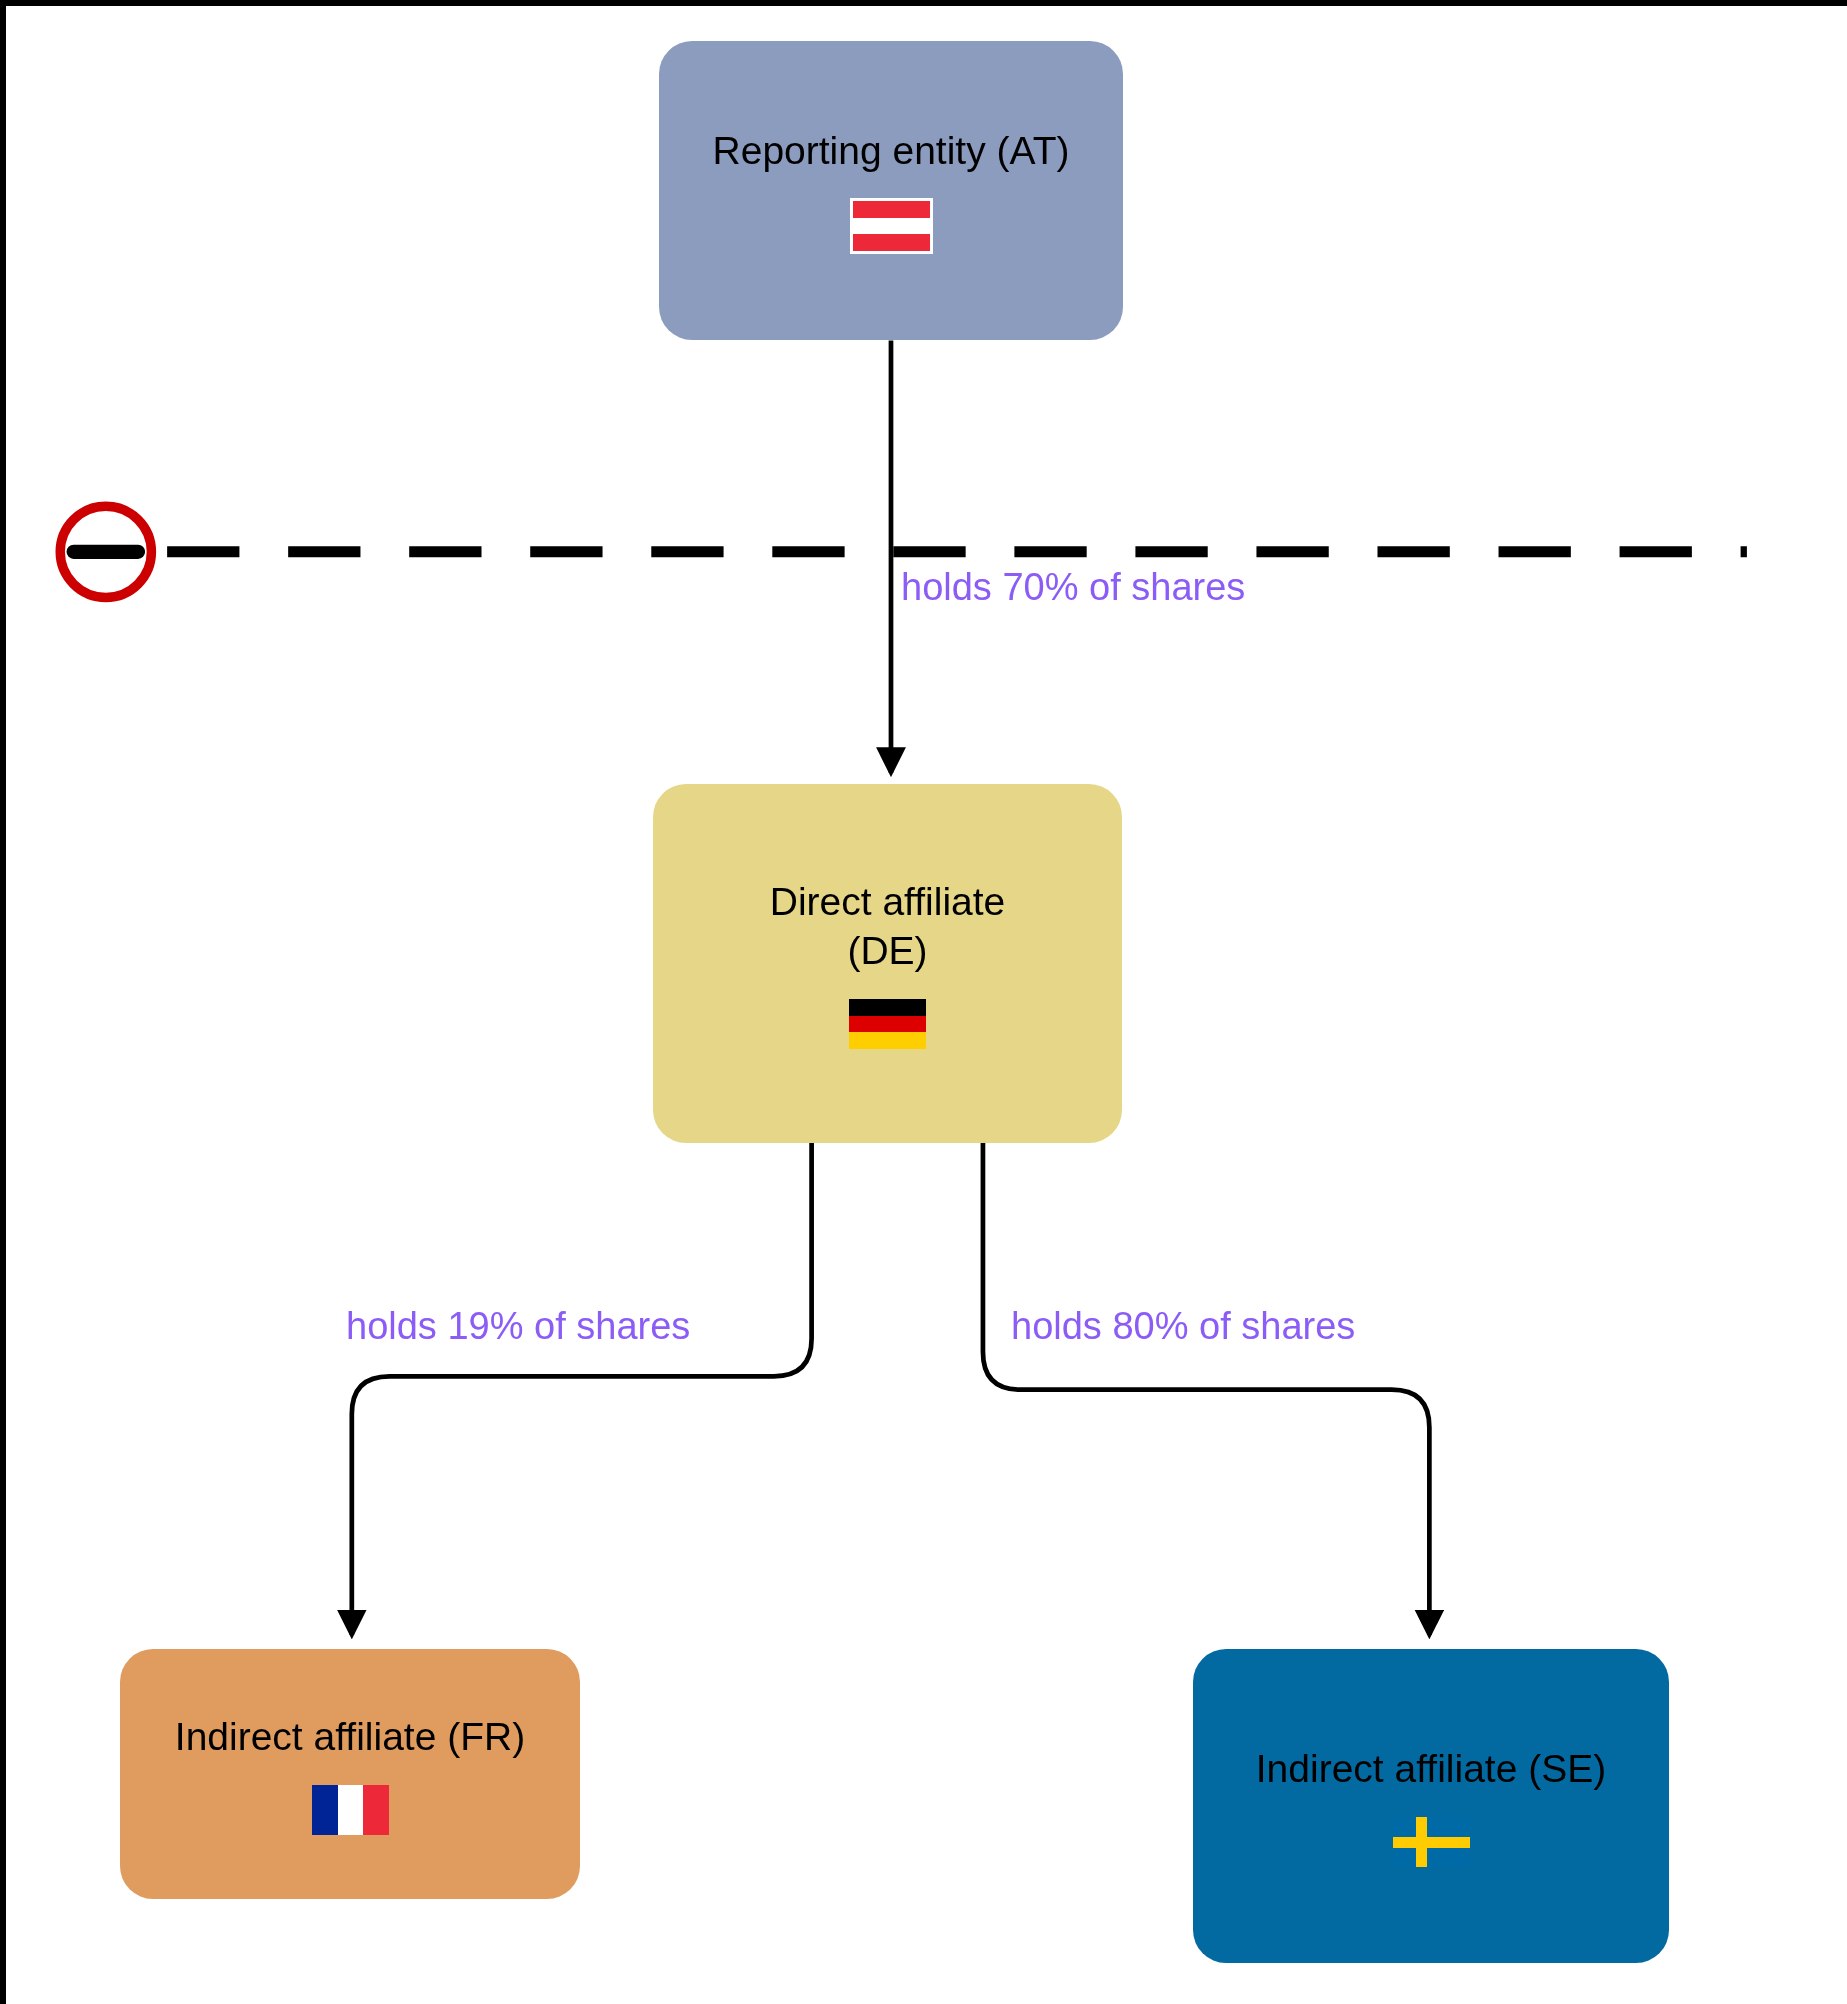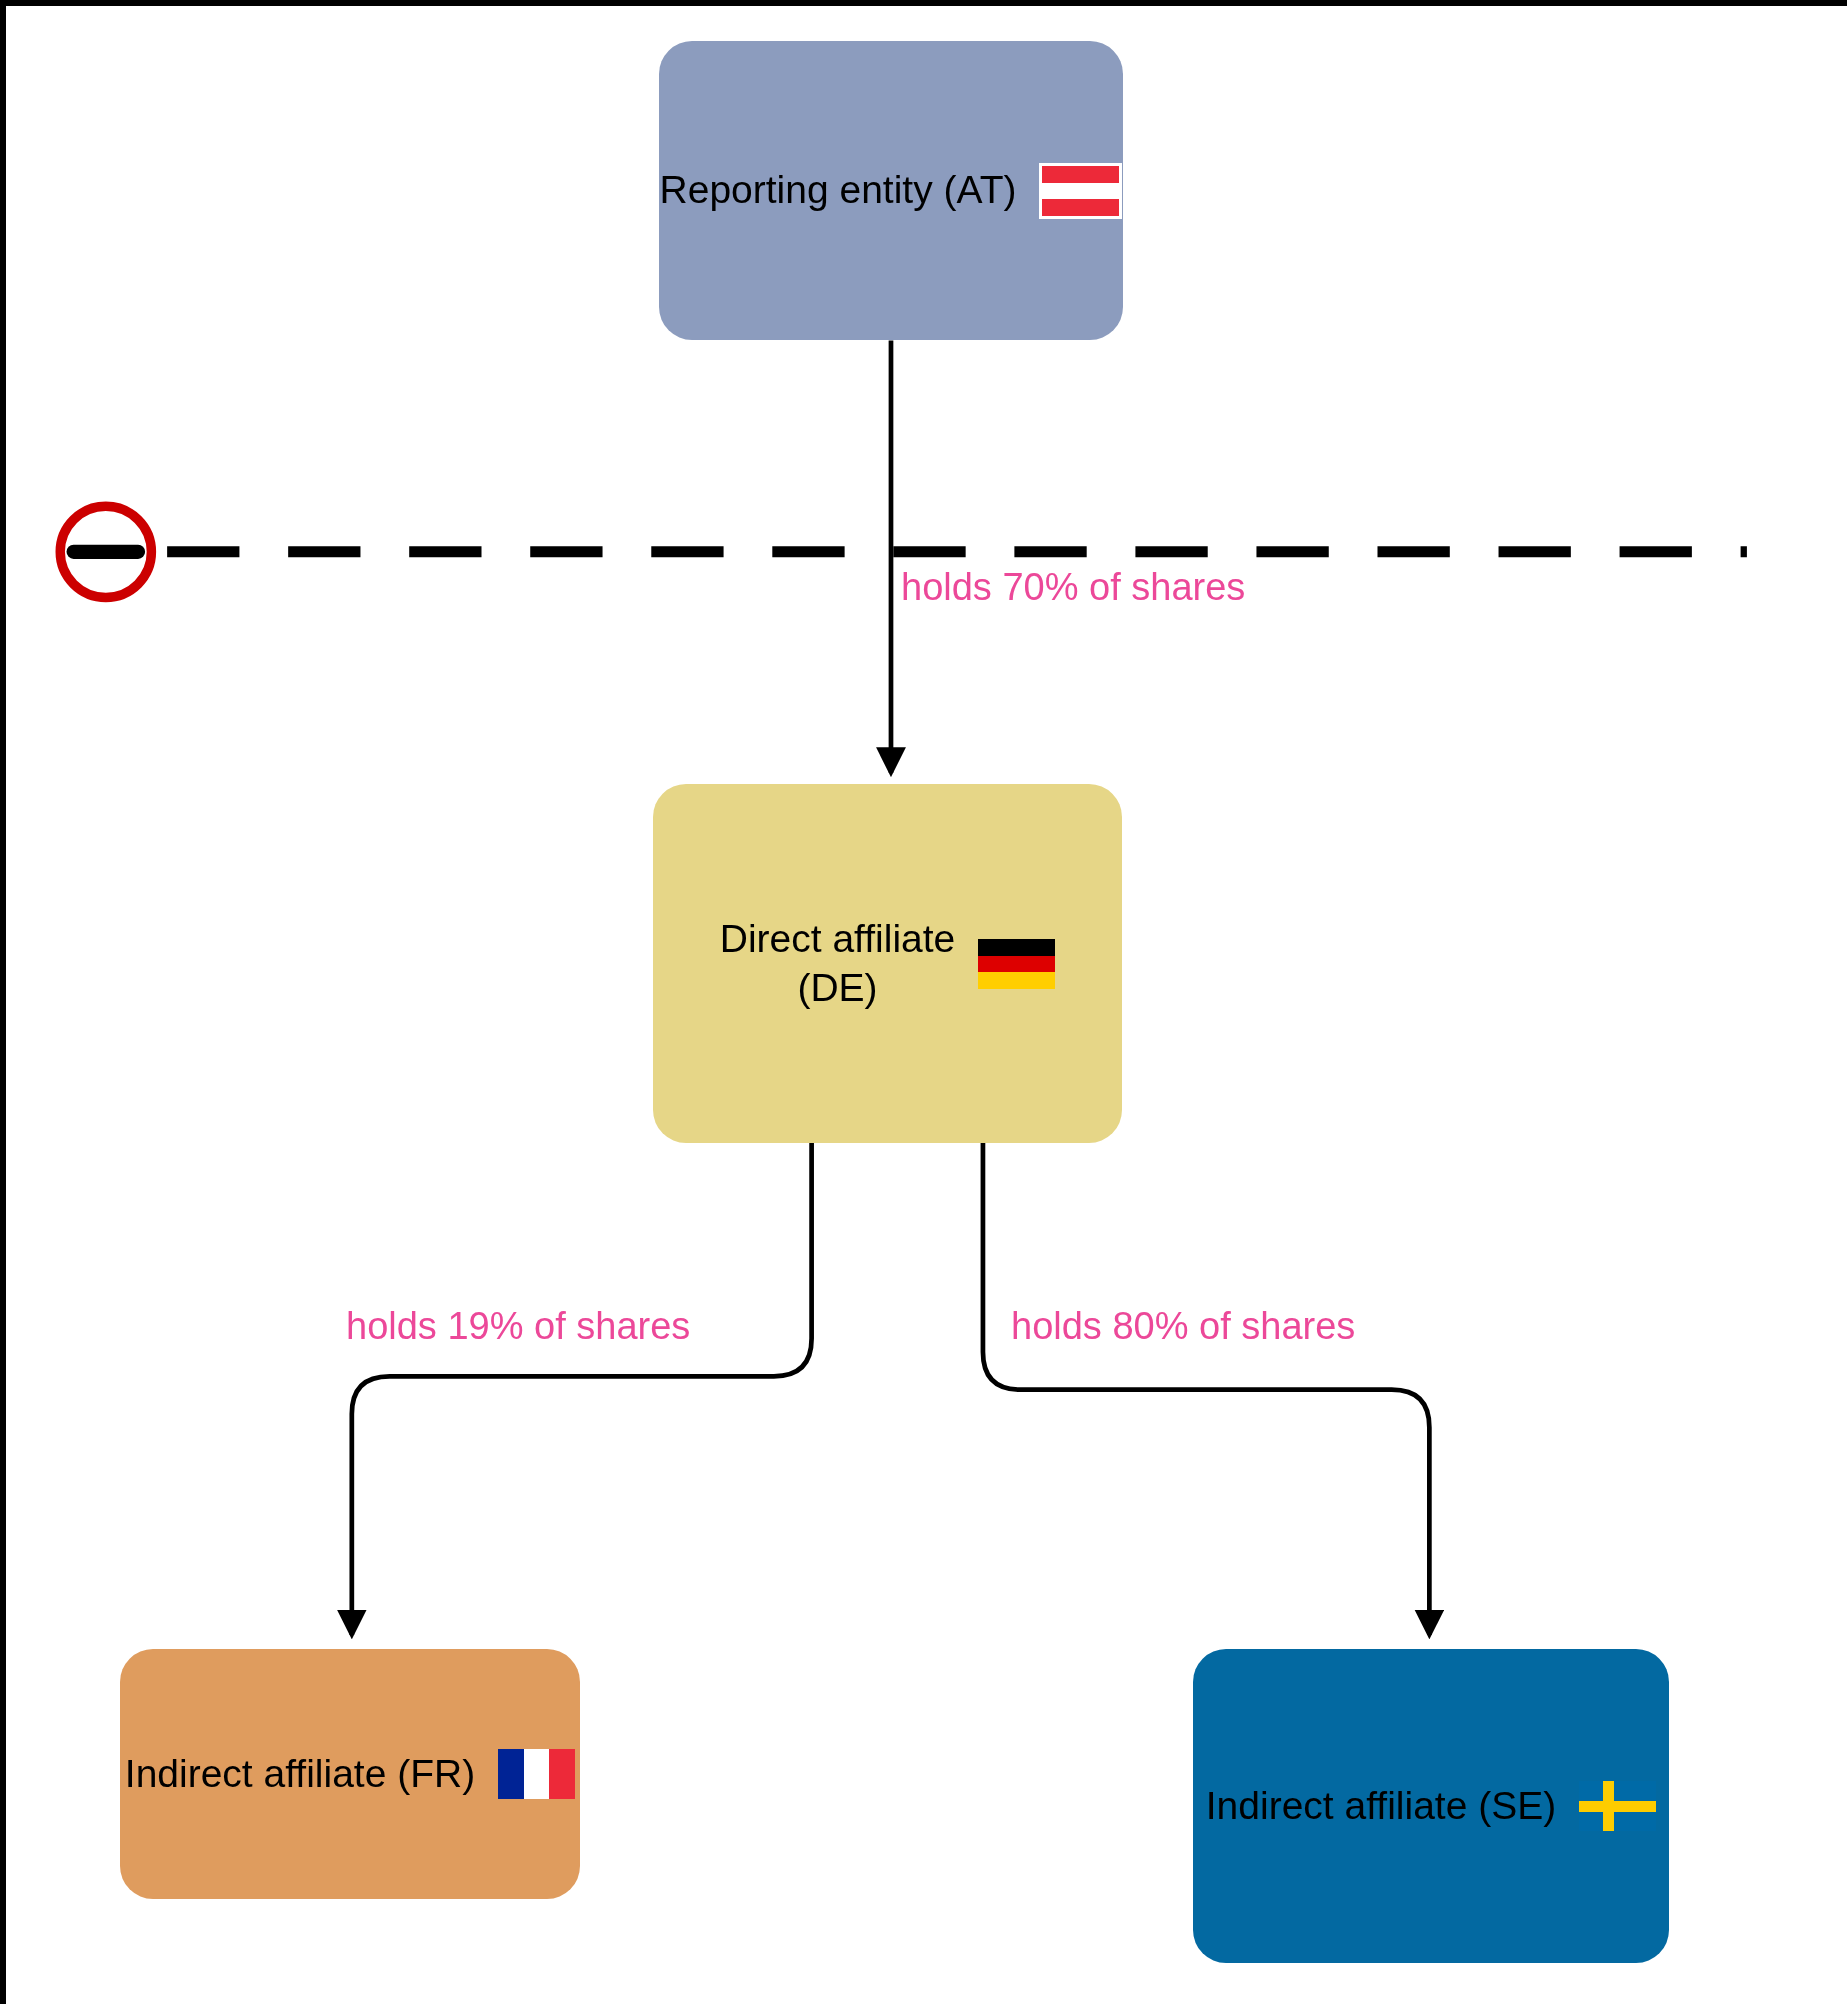--- a/index.html
+++ b/index.html
@@ -12,20 +12,21 @@
     border-left:6.3px solid #000;
     box-sizing:border-box;
     font-family:"Liberation Sans", sans-serif;
     color:#000;
     overflow:hidden;
   }
   .node{
     position:absolute;
     border-radius:33px;
     display:flex;
+    flex-direction:column;
     align-items:center;
     justify-content:center;
     gap:23px;
     text-align:center;
   }
   .node .label{
     font-size:39px;
     line-height:1.25;
     color:#000;
   }
@@ -65,21 +66,21 @@
     position:absolute;
     top:0;bottom:0;
     left:23.6px;width:11px;
     background:#FECC00;
   }
 
   .edge-label{
     position:absolute;
     font-size:38px;
     white-space:nowrap;
-    color:#ec4899;
+    color:#8b5cf6;
   }
   #edge-label-70{left:895px;top:560px;}
   #edge-label-60{left:340px;top:1299px;}
   #edge-label-80{left:1005px;top:1299px;}
 
   #edges-layer{
     position:absolute;
     left:0;top:0;
     width:1847px;
     height:2005px;

